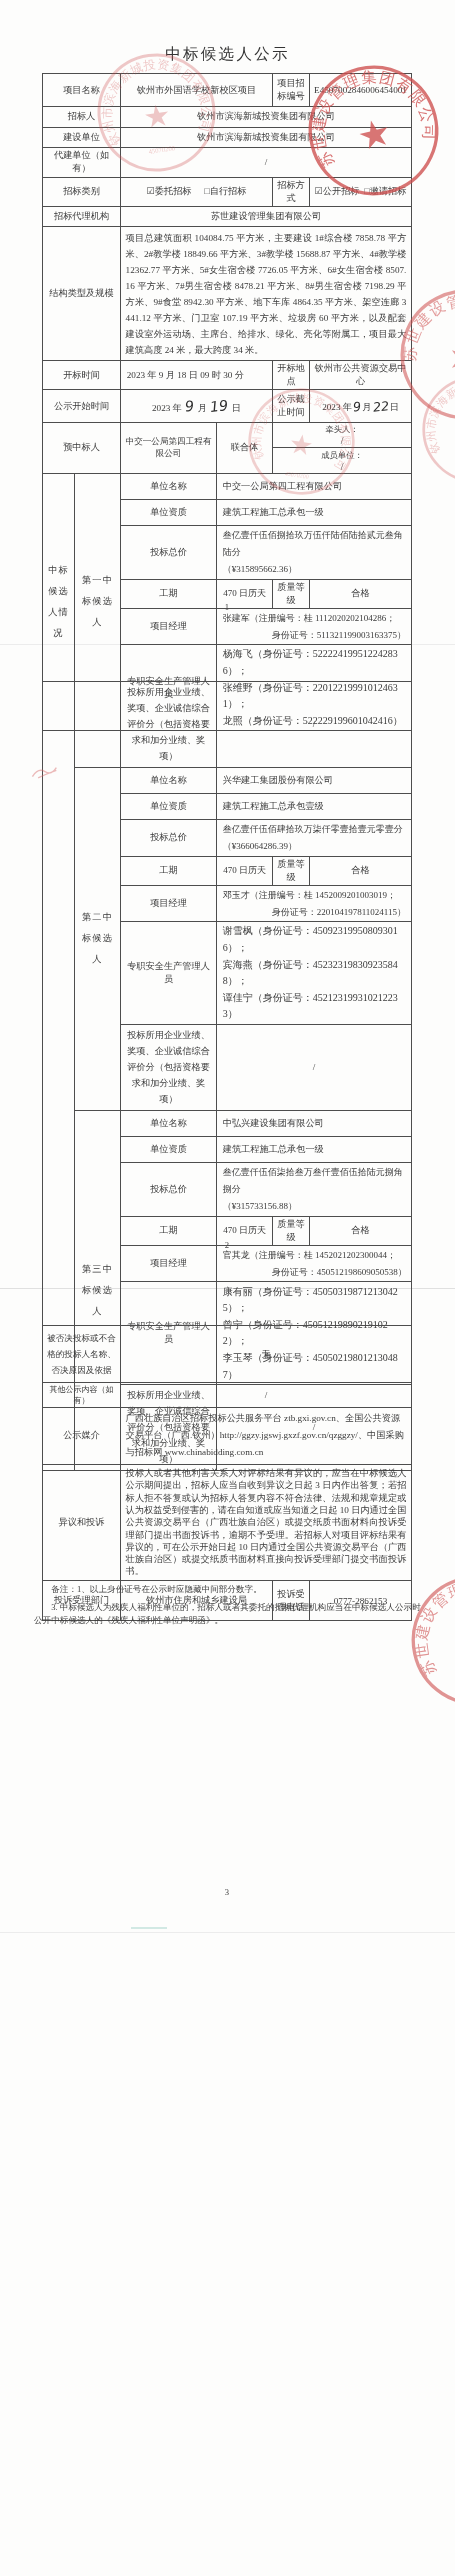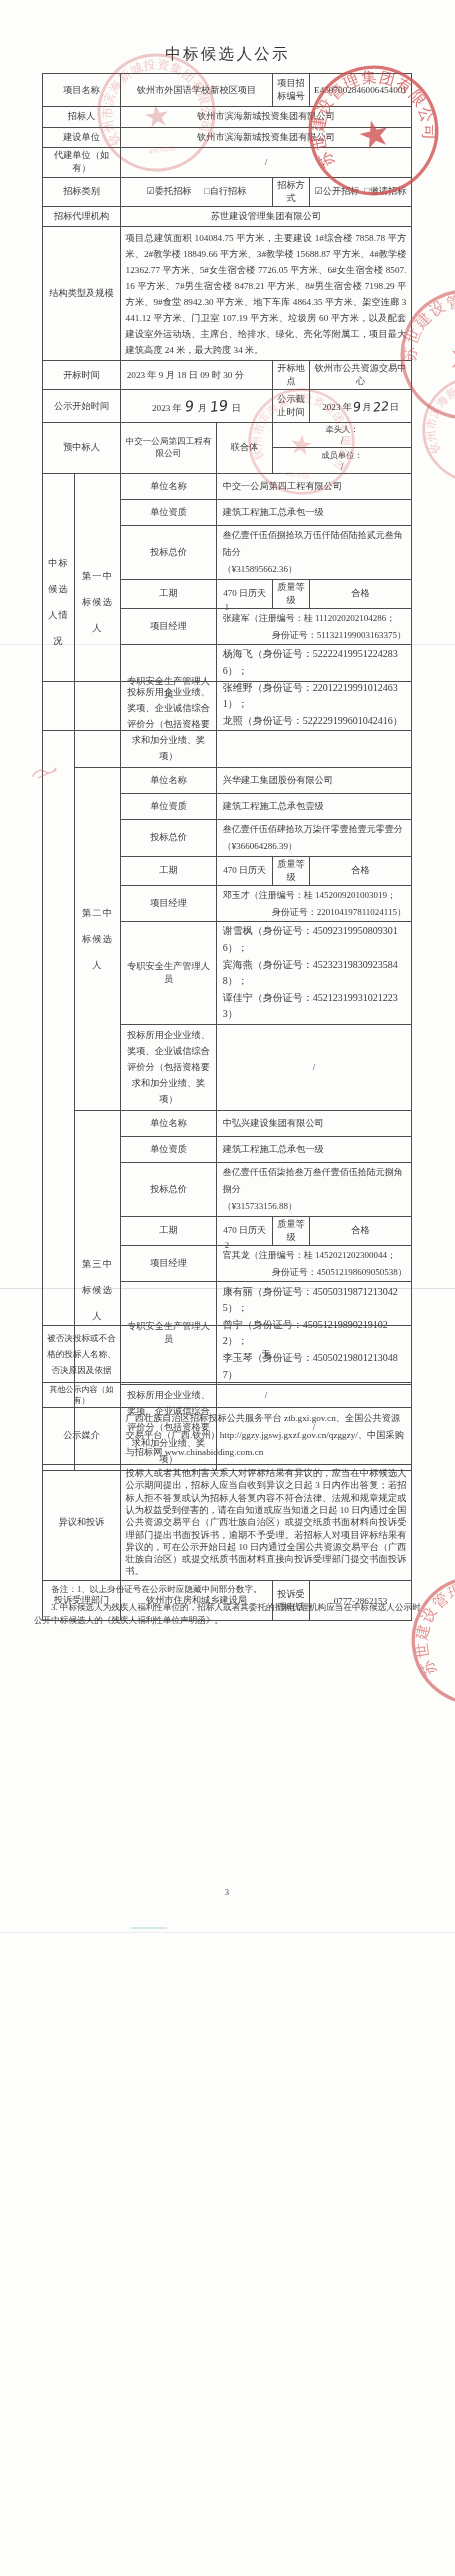--- a/index.html
+++ b/index.html
@@ -7,21 +7,21 @@
          font-family:"Liberation Serif",serif;color:#3a3a3a;}
   .abs{position:absolute;}
   .title{position:absolute;left:0;top:44px;width:455px;margin:0;text-align:center;
          font-size:15.5px;font-weight:500;letter-spacing:2.3px;color:#333;}
   table.t{border-collapse:collapse;table-layout:fixed;width:370px;background:transparent;}
   table.t td{border:1.1px solid #4d4d4d;font-size:9.2px;vertical-align:middle;padding:1.1px 3.4px;
              overflow:hidden;word-break:break-all;}
   .lbl{text-align:center;}
   .ctr{text-align:center;}
   .val{text-align:left;padding-left:5.7px !important;}
-  .vlbl{line-height:26px;letter-spacing:1.1px;}
+  .vlbl{line-height:21px;letter-spacing:1.1px;}
   .num-sm{font-size:8px;letter-spacing:0;}
   .sm{font-size:8.3px;}
   .structure{font-size:8.6px;line-height:16px;text-align:justify;padding:2.3px 4.6px !important;}
   .price div{line-height:17px;font-size:9px;}
   .pmcell div{line-height:16.6px;font-size:9px;}
   .pm2{padding-left:49px;}
   .safety div{line-height:16.6px;font-size:10px;}
   .ach{font-size:8.6px;line-height:16px;text-align:center;padding:2.3px 3.4px !important;}
   .u{text-underline-offset:1.7px;}
   .slash{font-size:9.8px;}

